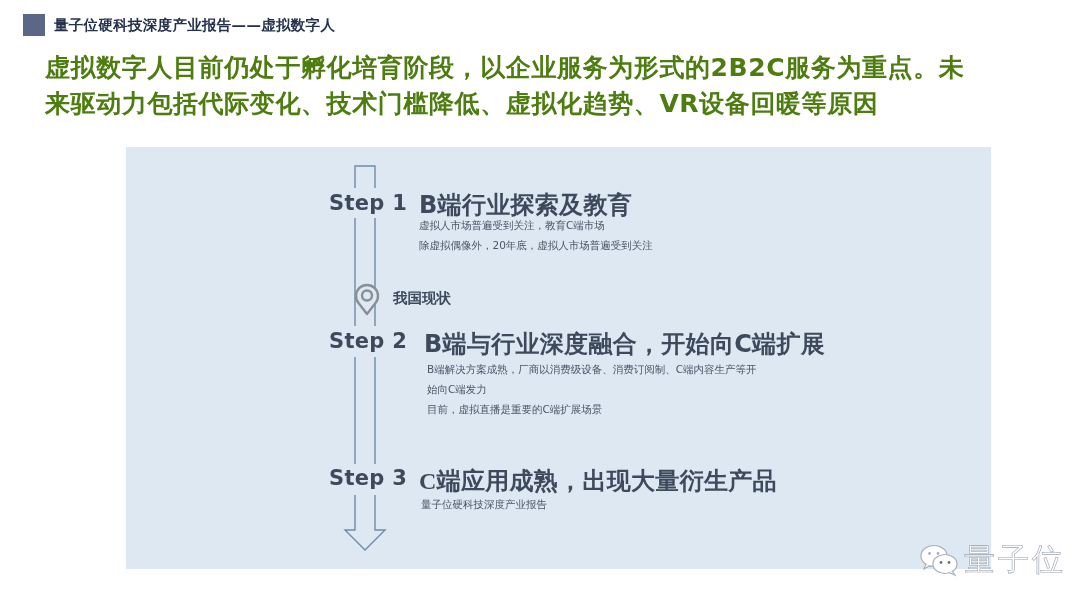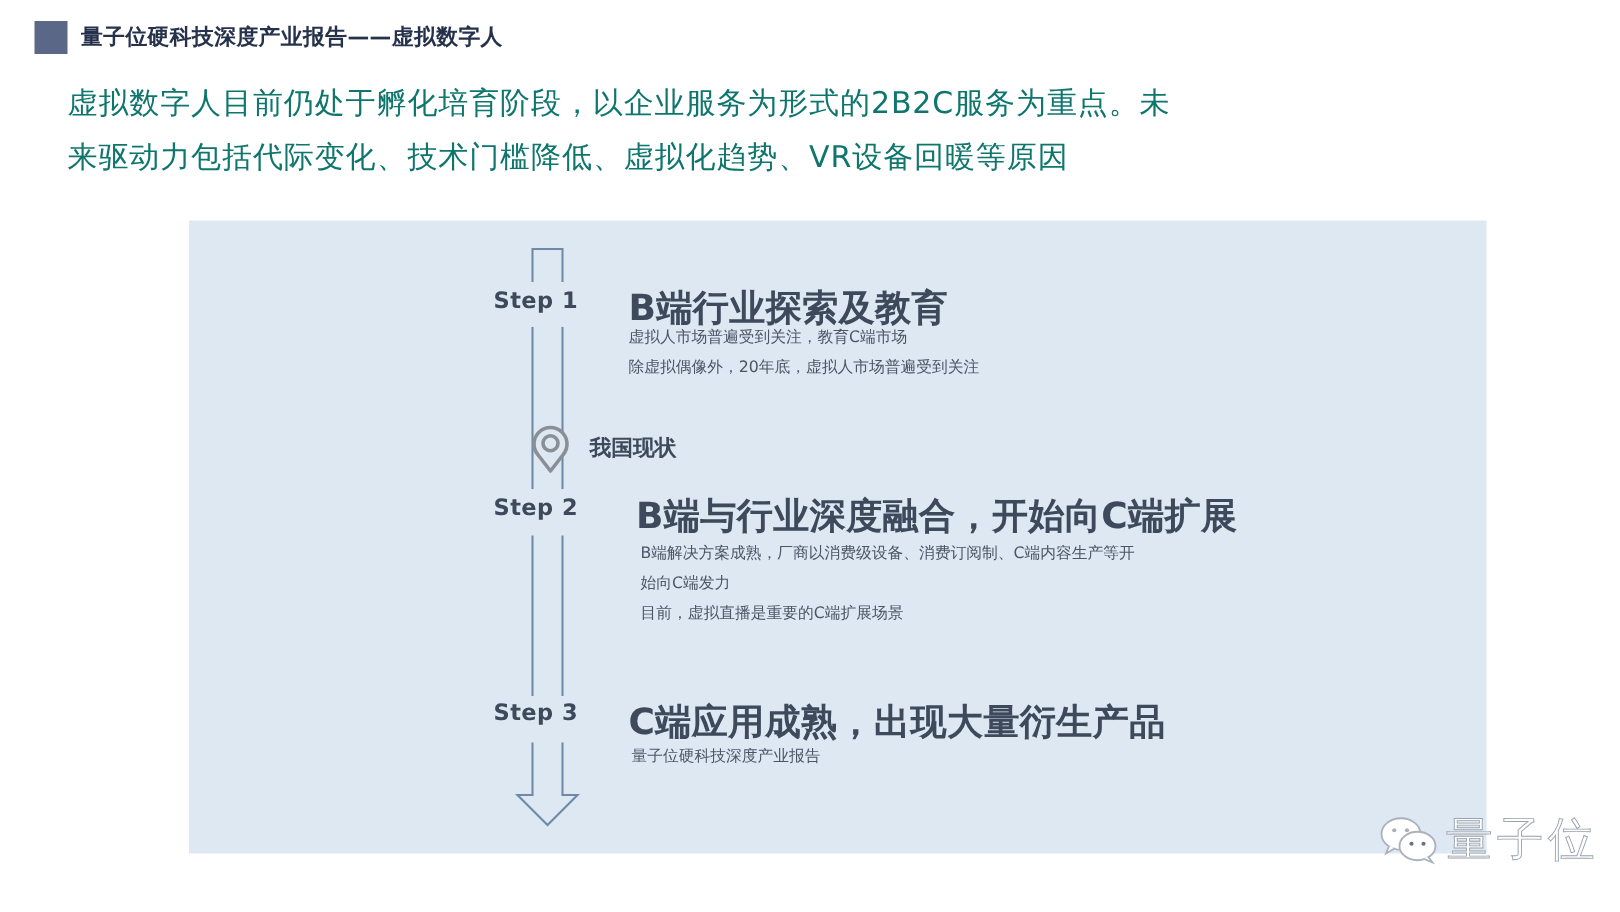--- a/index.html
+++ b/index.html
@@ -12,30 +12,30 @@
     position: absolute; left: 23px; top: 14px; width: 22px; height: 22px;
     background: #5a6786;
   }
   .header-title {
     position: absolute; left: 54px; top: 14px; height: 22px; line-height: 22px;
     font-size: 14.5px; font-weight: bold; color: #26324c; letter-spacing: 0.3px;
     white-space: nowrap;
   }
   .headline {
     position: absolute; left: 45px; top: 50px; width: 1010px;
-    font-size: 20px; font-weight: normal; color: #0f766e; line-height: 36px;
+    font-size: 25px; font-weight: bold; color: #4d7c0f; line-height: 36px;
     letter-spacing: 0.6px;
   }
   .panel {
     position: absolute; left: 126px; top: 147px; width: 865px; height: 422px;
     background: #dde8f3;
   }
   .rails { position: absolute; left: 0; top: 0; width: 1080px; height: 608px; pointer-events: none; }
   .step-label {
-    position: absolute; left: 329px; font-size: 15px; font-weight: bold;
+    position: absolute; left: 329px; font-size: 21px; font-weight: bold;
     color: #3e4a5c; white-space: nowrap; letter-spacing: 0.3px;
   }
   .step-title {
     position: absolute; font-size: 24px; font-weight: bold; color: #3e4a5c;
     white-space: nowrap; letter-spacing: 0.3px;
   }
   .step-desc {
     position: absolute; font-size: 10.5px; color: #4c5566; line-height: 20px;
   }
   .step-desc div { white-space: nowrap; }
@@ -95,21 +95,21 @@
 
 <div class="step-label" style="top:329px;">Step 2</div>
 <div class="step-title" style="left:424px; top:328px;">B端与行业深度融合，开始向C端扩展</div>
 <div class="step-desc" style="left:427px; top:359px;">
   <div>B端解决方案成熟，厂商以消费级设备、消费订阅制、C端内容生产等开</div>
   <div>始向C端发力</div>
   <div>目前，虚拟直播是重要的C端扩展场景</div>
 </div>
 
 <div class="step-label" style="top:466px;">Step 3</div>
-<div class="step-title" style="left:419px; top:465px;">C端应用成熟，出现大量衍生产品</div>
+<div class="step-title" style="left:419px; top:465px;font-family:Liberation Serif, serif;">C端应用成熟，出现大量衍生产品</div>
 <div class="step-desc" style="left:421px; top:494px;">
   <div>量子位硬科技深度产业报告</div>
 </div>
 
 <div class="watermark">
   <svg width="44" height="34" viewBox="0 0 44 34">
     <ellipse cx="16" cy="13" rx="13" ry="10.5" fill="#ffffff" stroke="#a9b1bb" stroke-width="1.2"></ellipse>
     <path d="M8 21 L6 26 L12 22.5" fill="#ffffff" stroke="#a9b1bb" stroke-width="1.2"></path>
     <circle cx="11.5" cy="10.5" r="1.4" fill="#a9b1bb"></circle>
     <circle cx="20" cy="10.5" r="1.4" fill="#a9b1bb"></circle>

